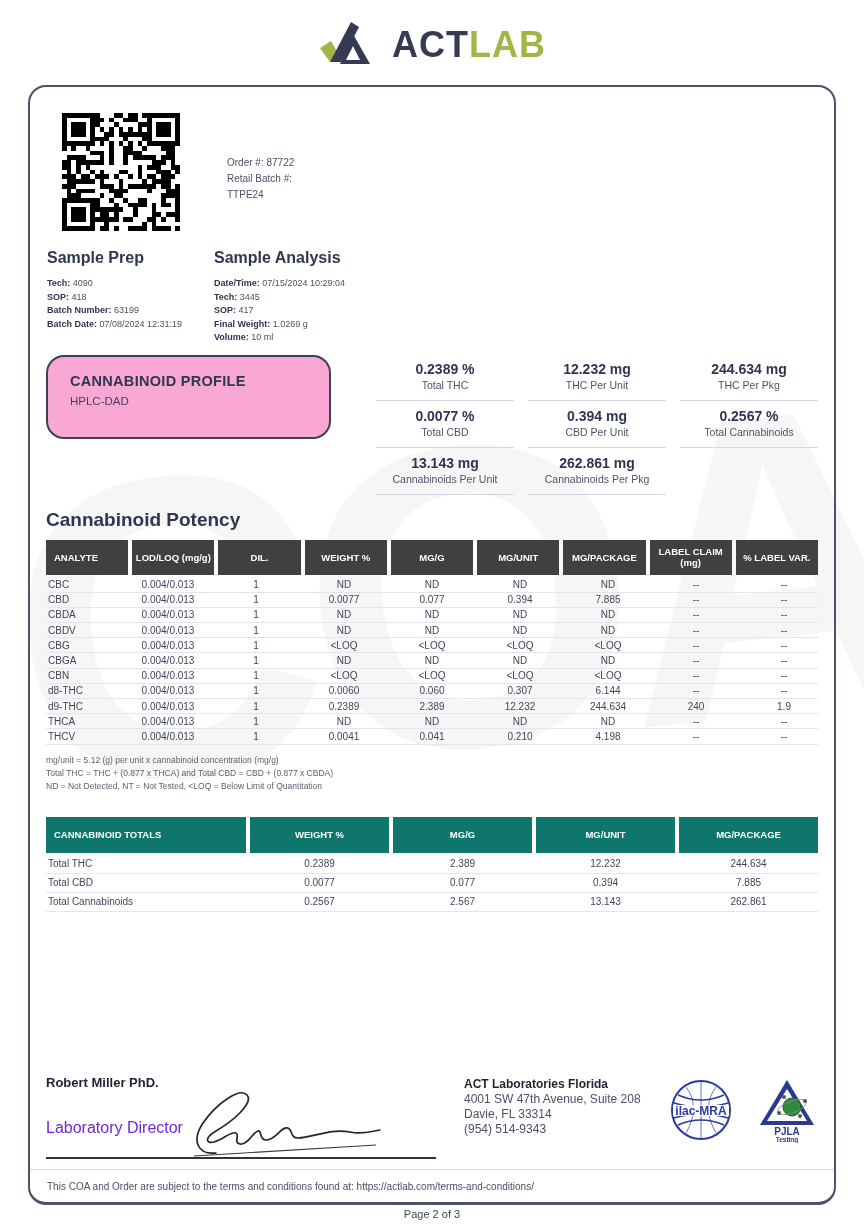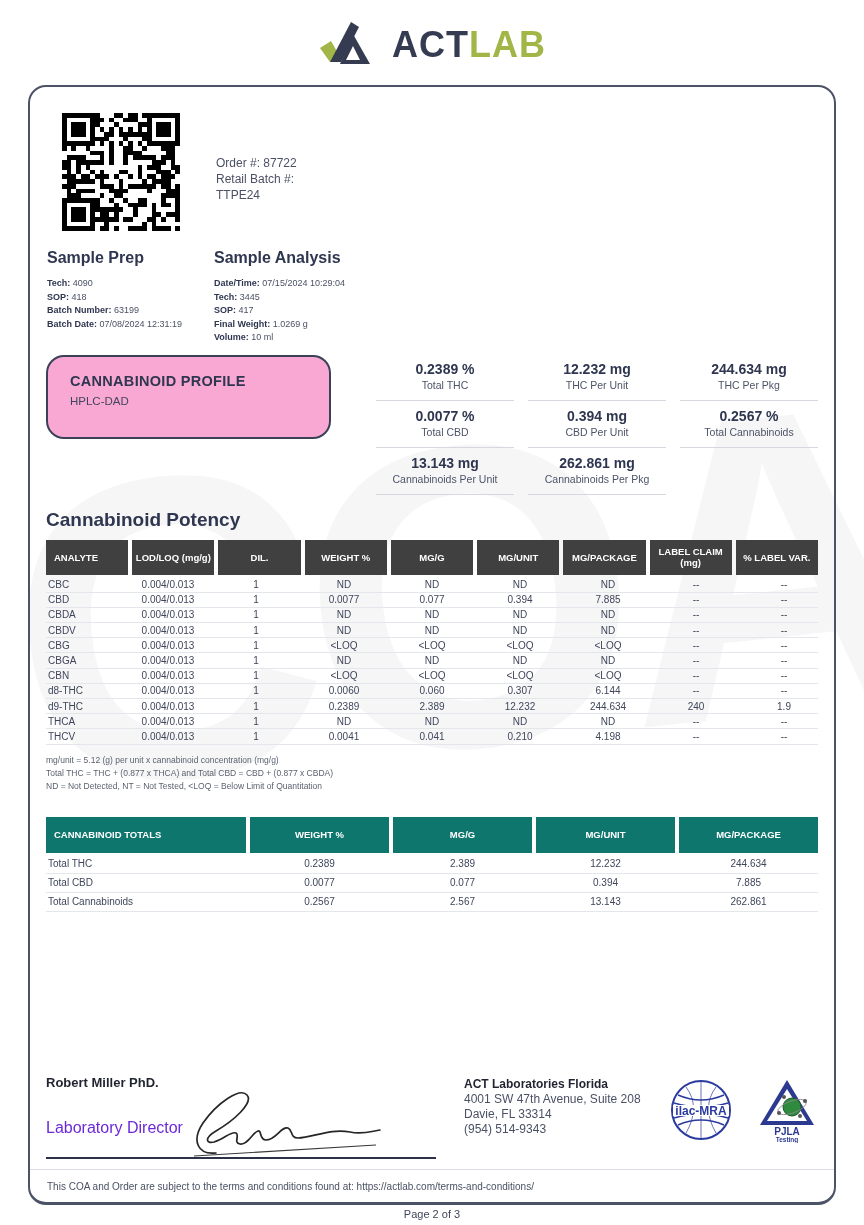--- a/index.html
+++ b/index.html
@@ -21,21 +21,21 @@
   }
   .watermark {
     position:absolute; top:350px; left:10px; font-size:430px; font-weight:800;
     color:#2b3248; opacity:0.035; letter-spacing:-18px; transform:rotate(-6deg);
     z-index:0; user-select:none;
   }
   .box-inner { position:relative; width:100%; height:100%; padding:0 16px; z-index:1; }
   
   .id-row { display:flex; padding-top:26px; }
   .qr-wrap { margin-left:16px; width:118px; height:120px; }
-  .order-block { margin-left:36px; padding-top:42px; font-size:12px; line-height:16px; color:#4a5165; }
+  .order-block { margin-left:47px; padding-top:42px; font-size:10px; line-height:16px; color:#4a5165; }
   .cert-block { margin-left:auto; text-align:right; padding-top:18px; }
   .cert-title { font-size:16px; font-weight:800; color:#2f3650; letter-spacing:0.2px; }
   .cert-line { font-size:12px; color:#3f465b; line-height:18px; }
   
   .samples-row { display:flex; margin-top:16px; padding-left:1px; }
   .sample-col-1 { width:167px; }
   .sec-title { font-size:16px; font-weight:800; color:#2f3650; margin-bottom:10px; }
   .field-line { font-size:9px; line-height:13.5px; color:#4a5165; }
   .field-line b { color:#2f3650; }
   

